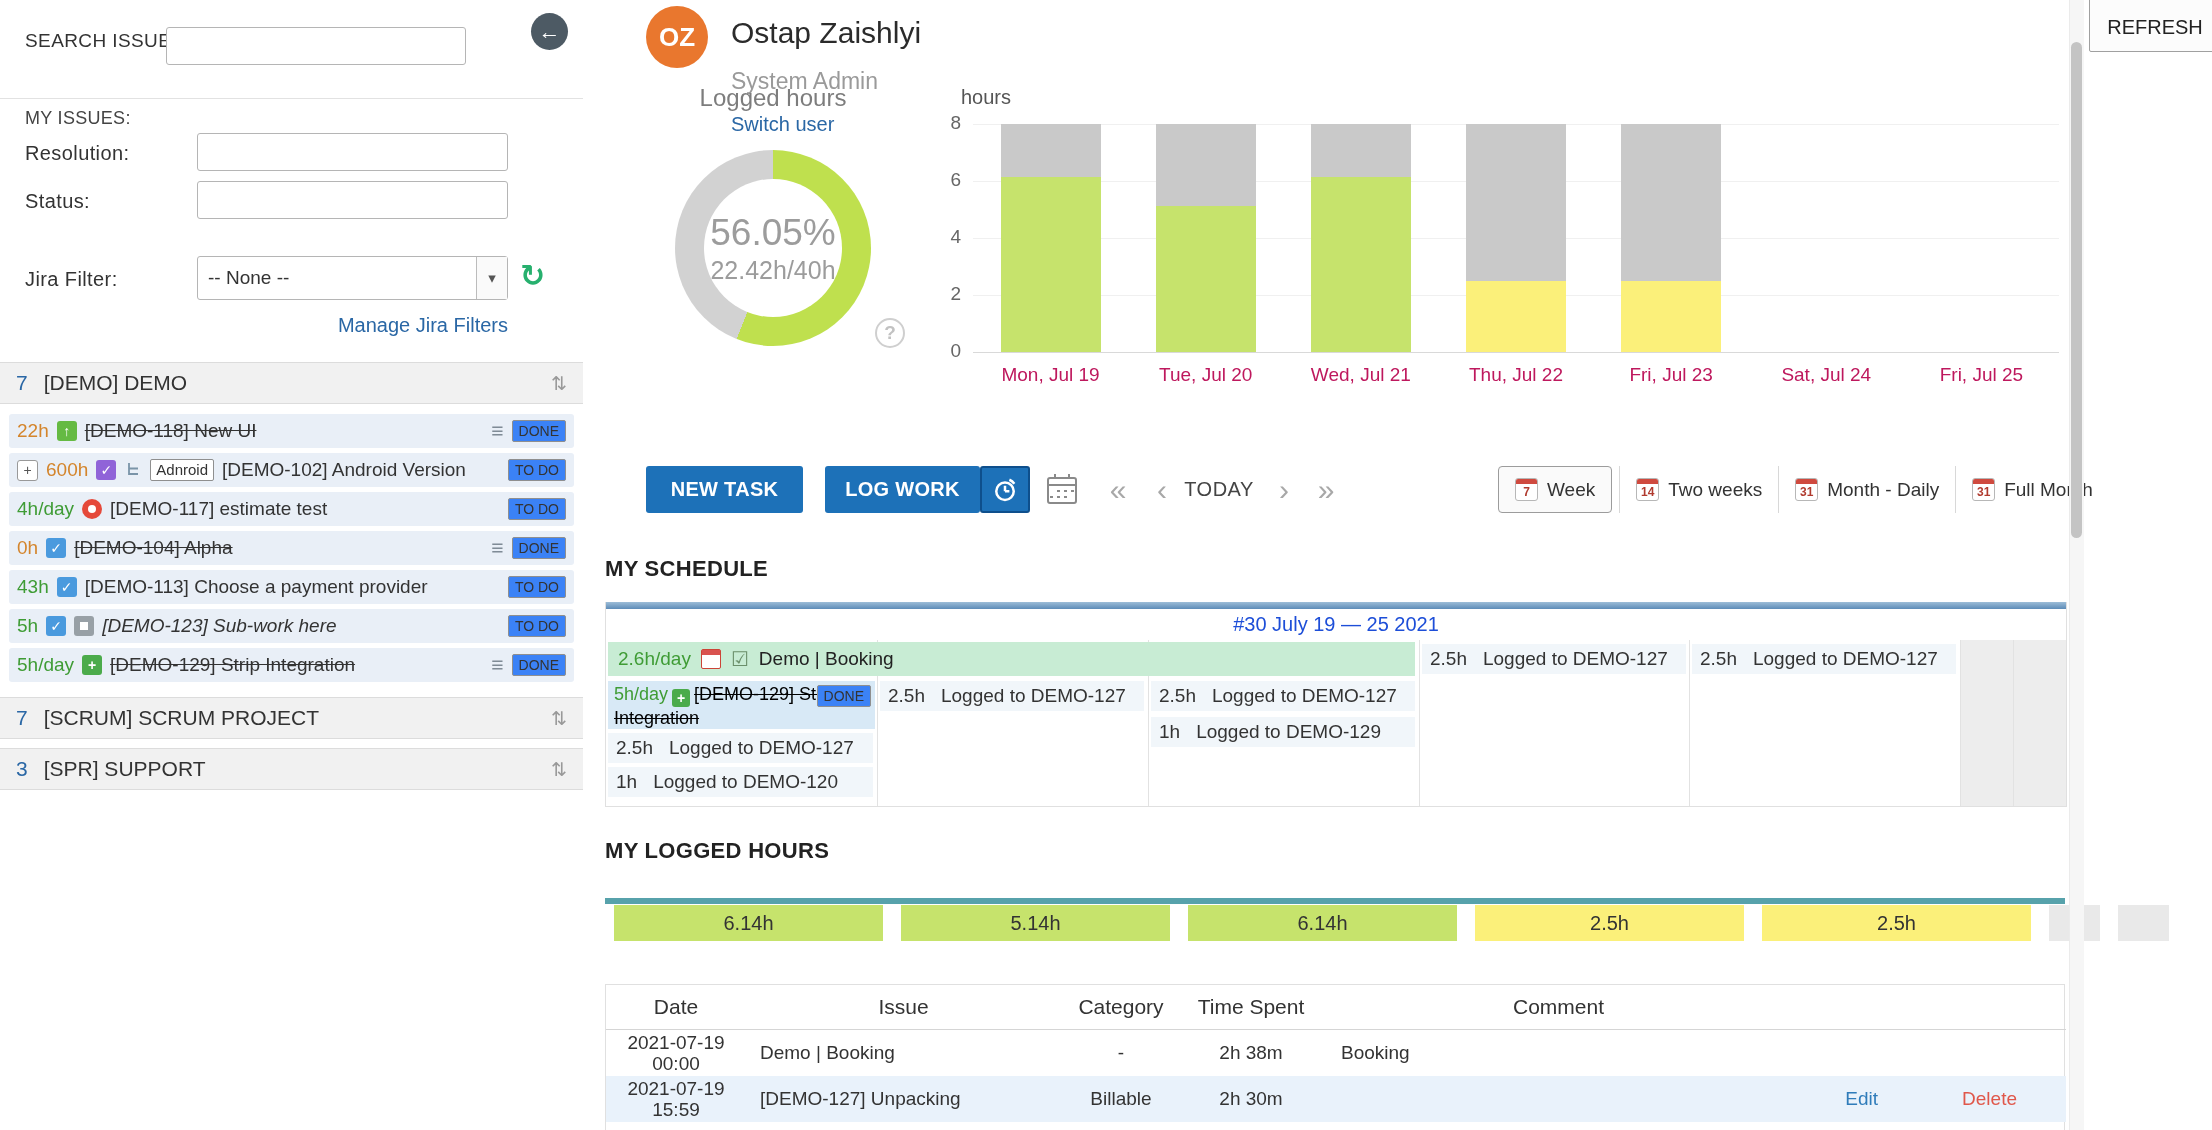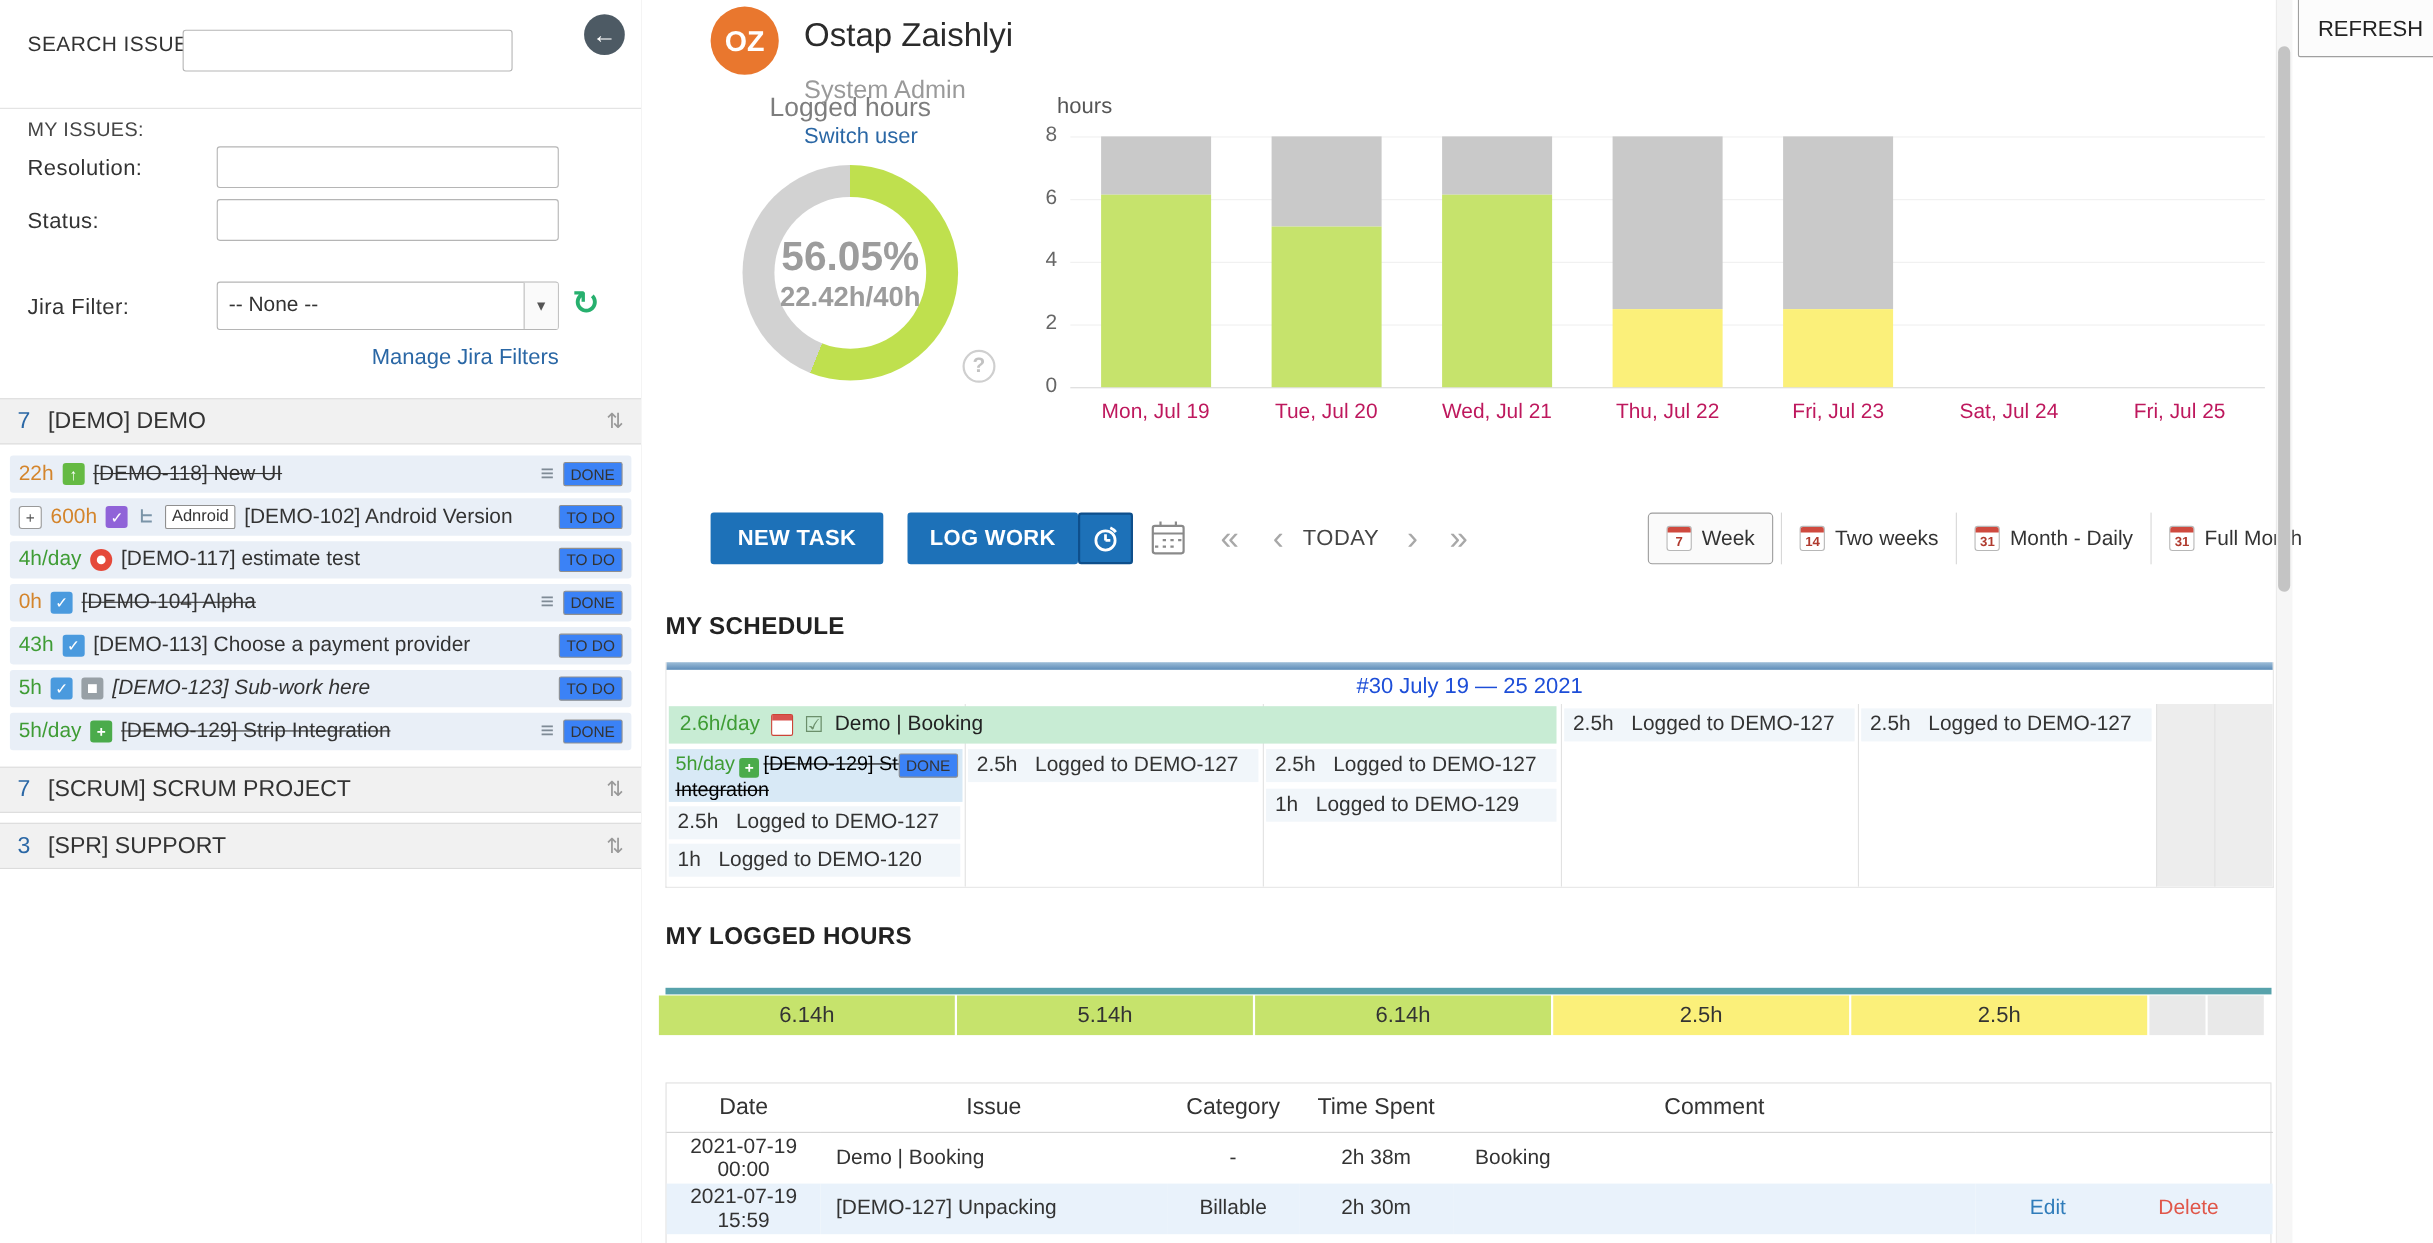--- a/index.html
+++ b/index.html
@@ -92,21 +92,21 @@
   .mini-cal-red::before{content:"";position:absolute;top:0;left:0;right:0;height:5px;background:#d9534f;}
   .chk{color:#6b8f6b;font-size:20px;line-height:20px;}
   .task-box{position:absolute;left:2px;top:41px;width:267px;height:48px;background:#d8e9f6;font-size:18px;line-height:22px;padding:2px 6px;box-sizing:border-box;cursor:pointer;}
   .task-box .t{margin-right:4px;}
   .task-box .itype{display:inline-flex;width:18px;height:18px;vertical-align:-3px;margin-right:4px;}
   .task-box .badge{position:absolute;right:4px;top:4px;}
   .log-entry{position:absolute;height:30px;background:#f1f6fa;display:flex;align-items:center;gap:16px;padding:0 8px;box-sizing:border-box;font-size:19px;color:#333;cursor:pointer;}
 
   
   .teal-bar{position:absolute;left:22px;top:898px;width:1460px;height:6px;background:#57a2ab;}
-  #hours-strip{position:absolute;left:16px;top:905px;width:1460px;height:36px;display:flex;gap:2px;}
+  #hours-strip{position:absolute;left:31px;top:905px;width:1460px;height:36px;display:flex;gap:18px;}
   .hseg{height:100%;display:flex;align-items:center;justify-content:center;font-size:20px;color:#333;flex:none;}
 
   
   #worklog{position:absolute;left:22px;top:984px;width:1460px;border:1px solid #e0e0e0;box-sizing:border-box;}
   #worklog table{width:100%;border-collapse:collapse;table-layout:fixed;}
   #worklog th{height:42px;font-size:21px;font-weight:400;color:#333;border-bottom:1px solid #d5d5d5;text-align:center;}
   #worklog td{height:44px;font-size:19px;color:#333;}
   tr.alt{background:#e9f2fb;}
   .wl-date{text-align:center;white-space:pre-line;font-size:18px;line-height:21px;}
   .wl-issue{padding-left:14px;}
@@ -239,21 +239,21 @@
 
     <div class="avatar">OZ</div>
     <div class="hdr-row">
       <span class="hdr-name">Ostap Zaishlyi</span>
       <span class="hdr-role">System Admin</span>
       <a class="link hdr-switch">Switch user</a>
     </div>
     <div class="refresh-btn">REFRESH</div>
 
     <div class="donut-title">Logged hours</div>
-    <div class="donut" style="background: conic-gradient(rgb(191, 224, 78) 0deg, rgb(191, 224, 78) 56.05%, rgb(210, 210, 210) 0deg); font-weight: bold;">
+    <div class="donut" style="background: conic-gradient(rgb(191, 224, 78) 0deg, rgb(191, 224, 78) 56.05%, rgb(210, 210, 210) 0deg);">
       <div class="donut-hole">
         <div class="donut-pct">56.05%</div>
         <div class="donut-sub">22.42h/40h</div>
       </div>
     </div>
     <div class="help-btn">?</div>
 
     <div class="ylab">hours</div>
     <div id="bar-plot">
         <div class="gridline base" style="top: 228px;"></div>

